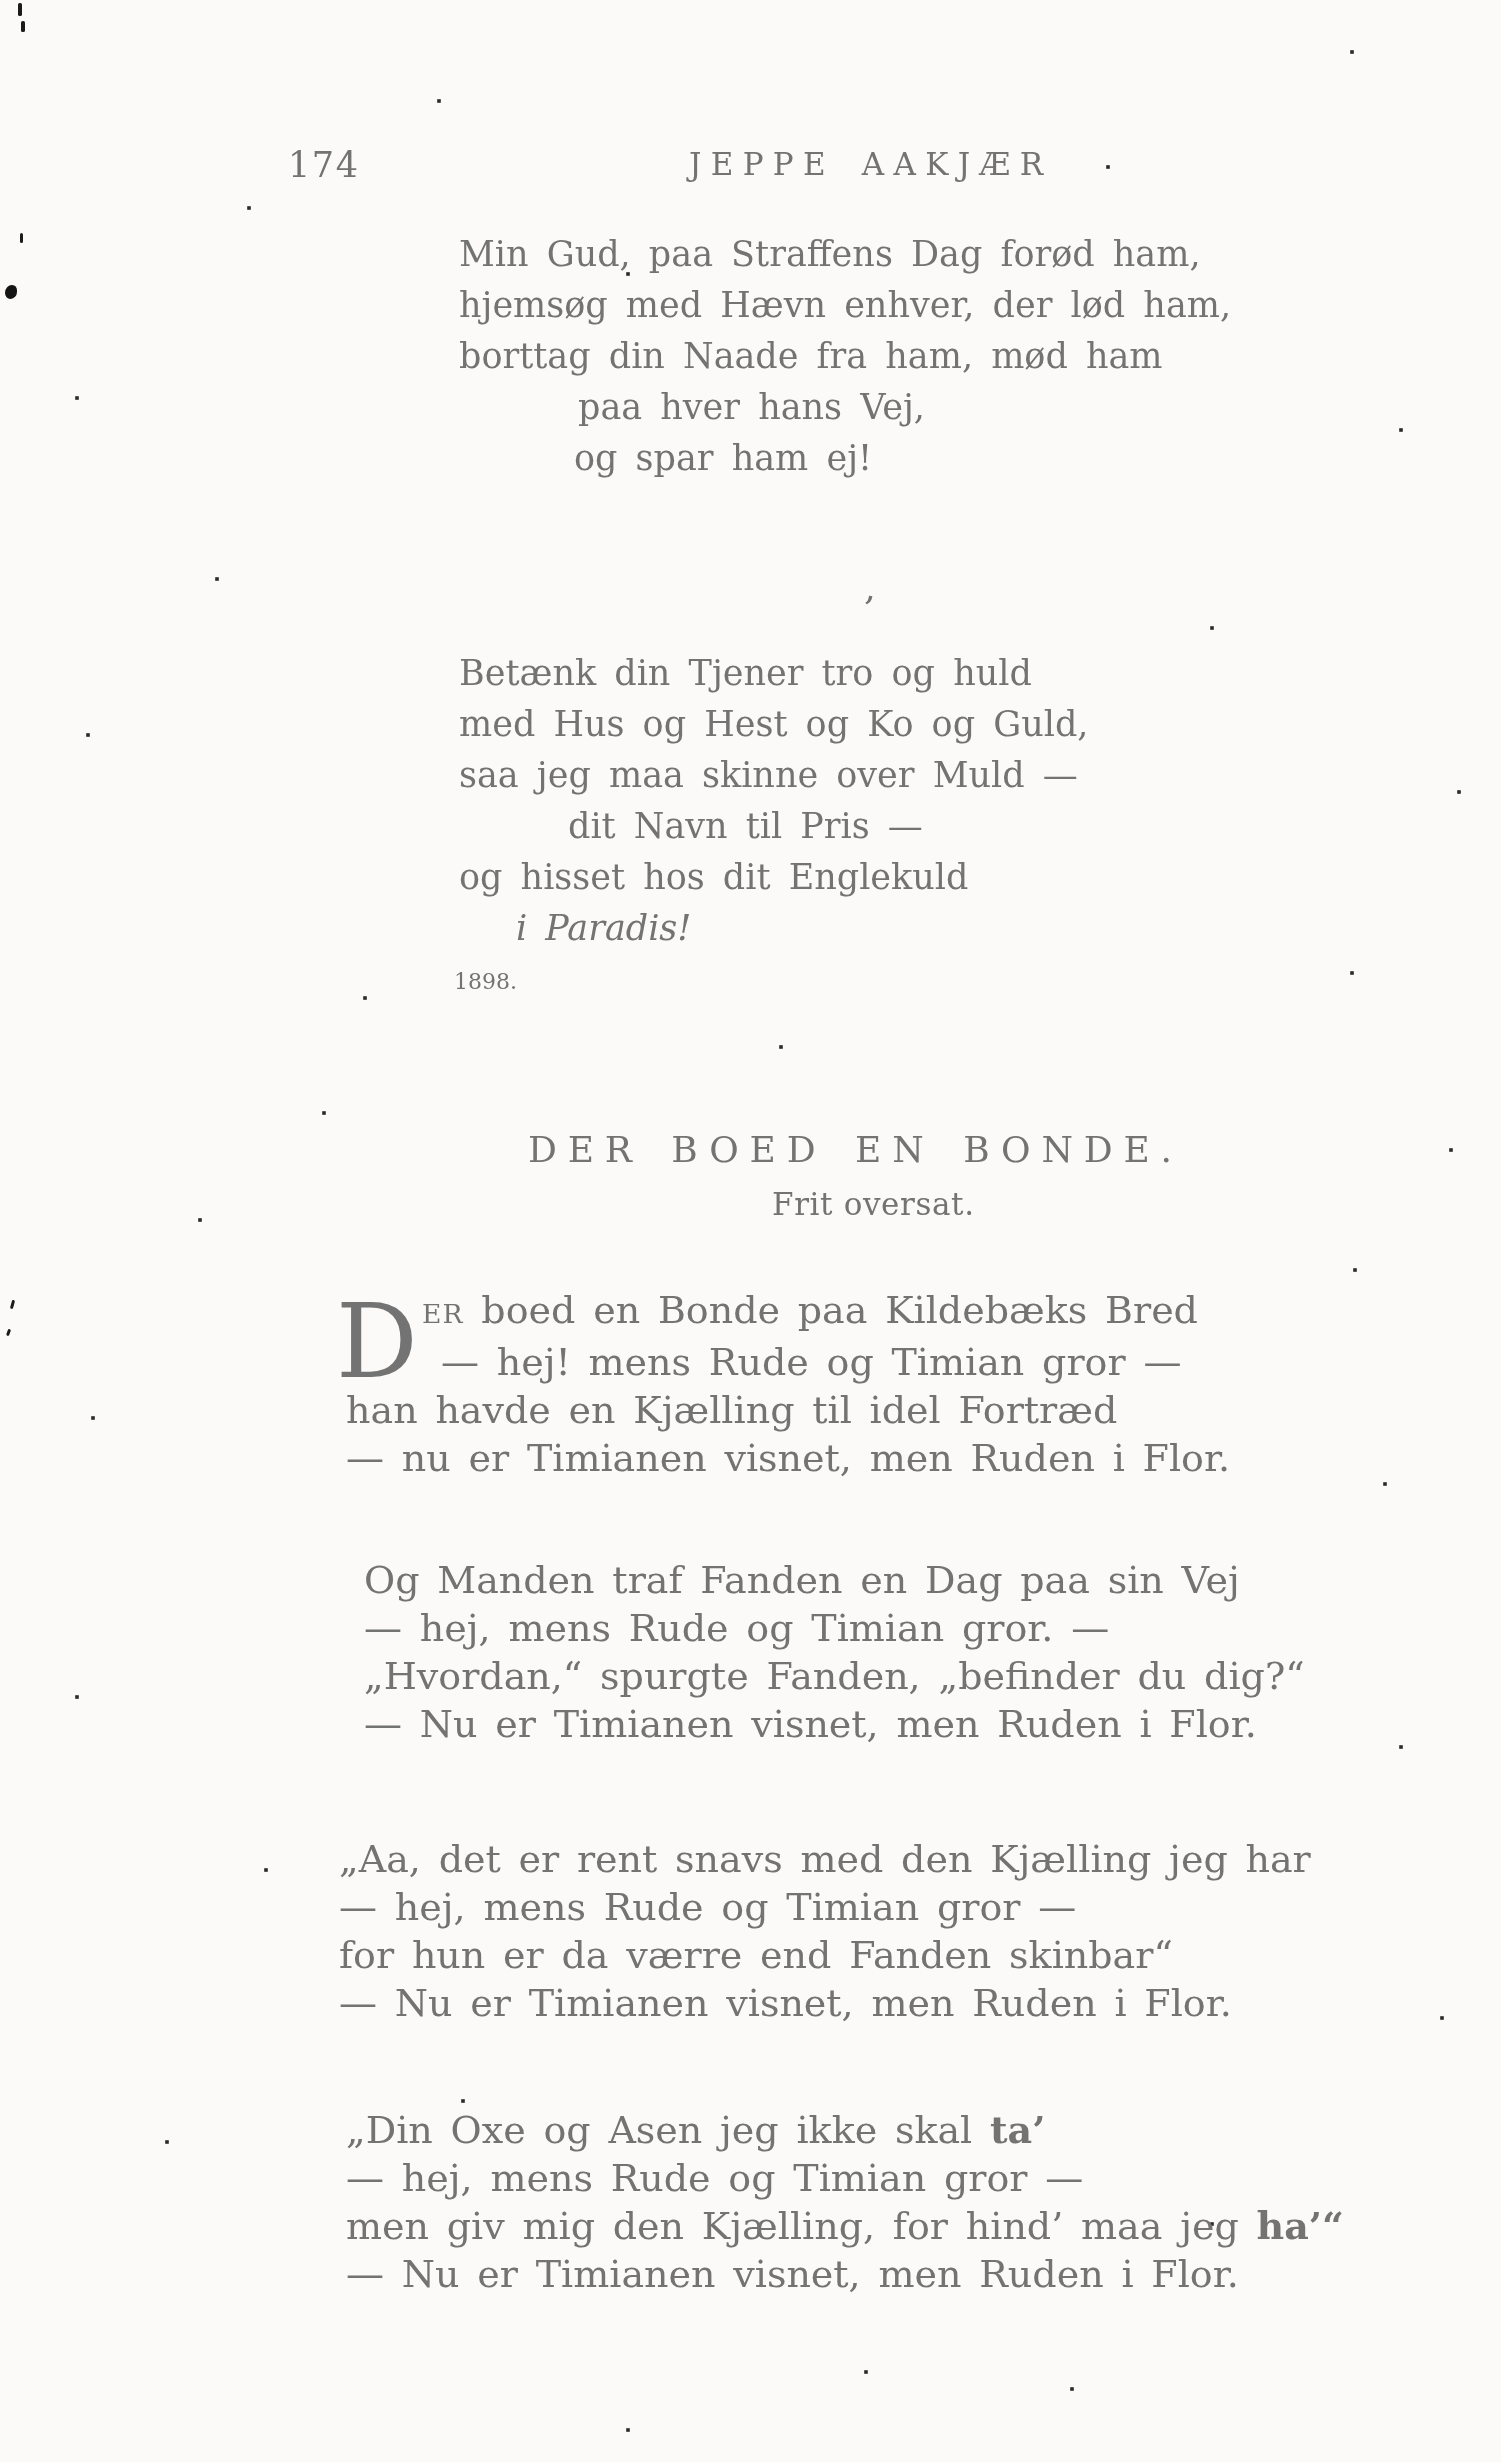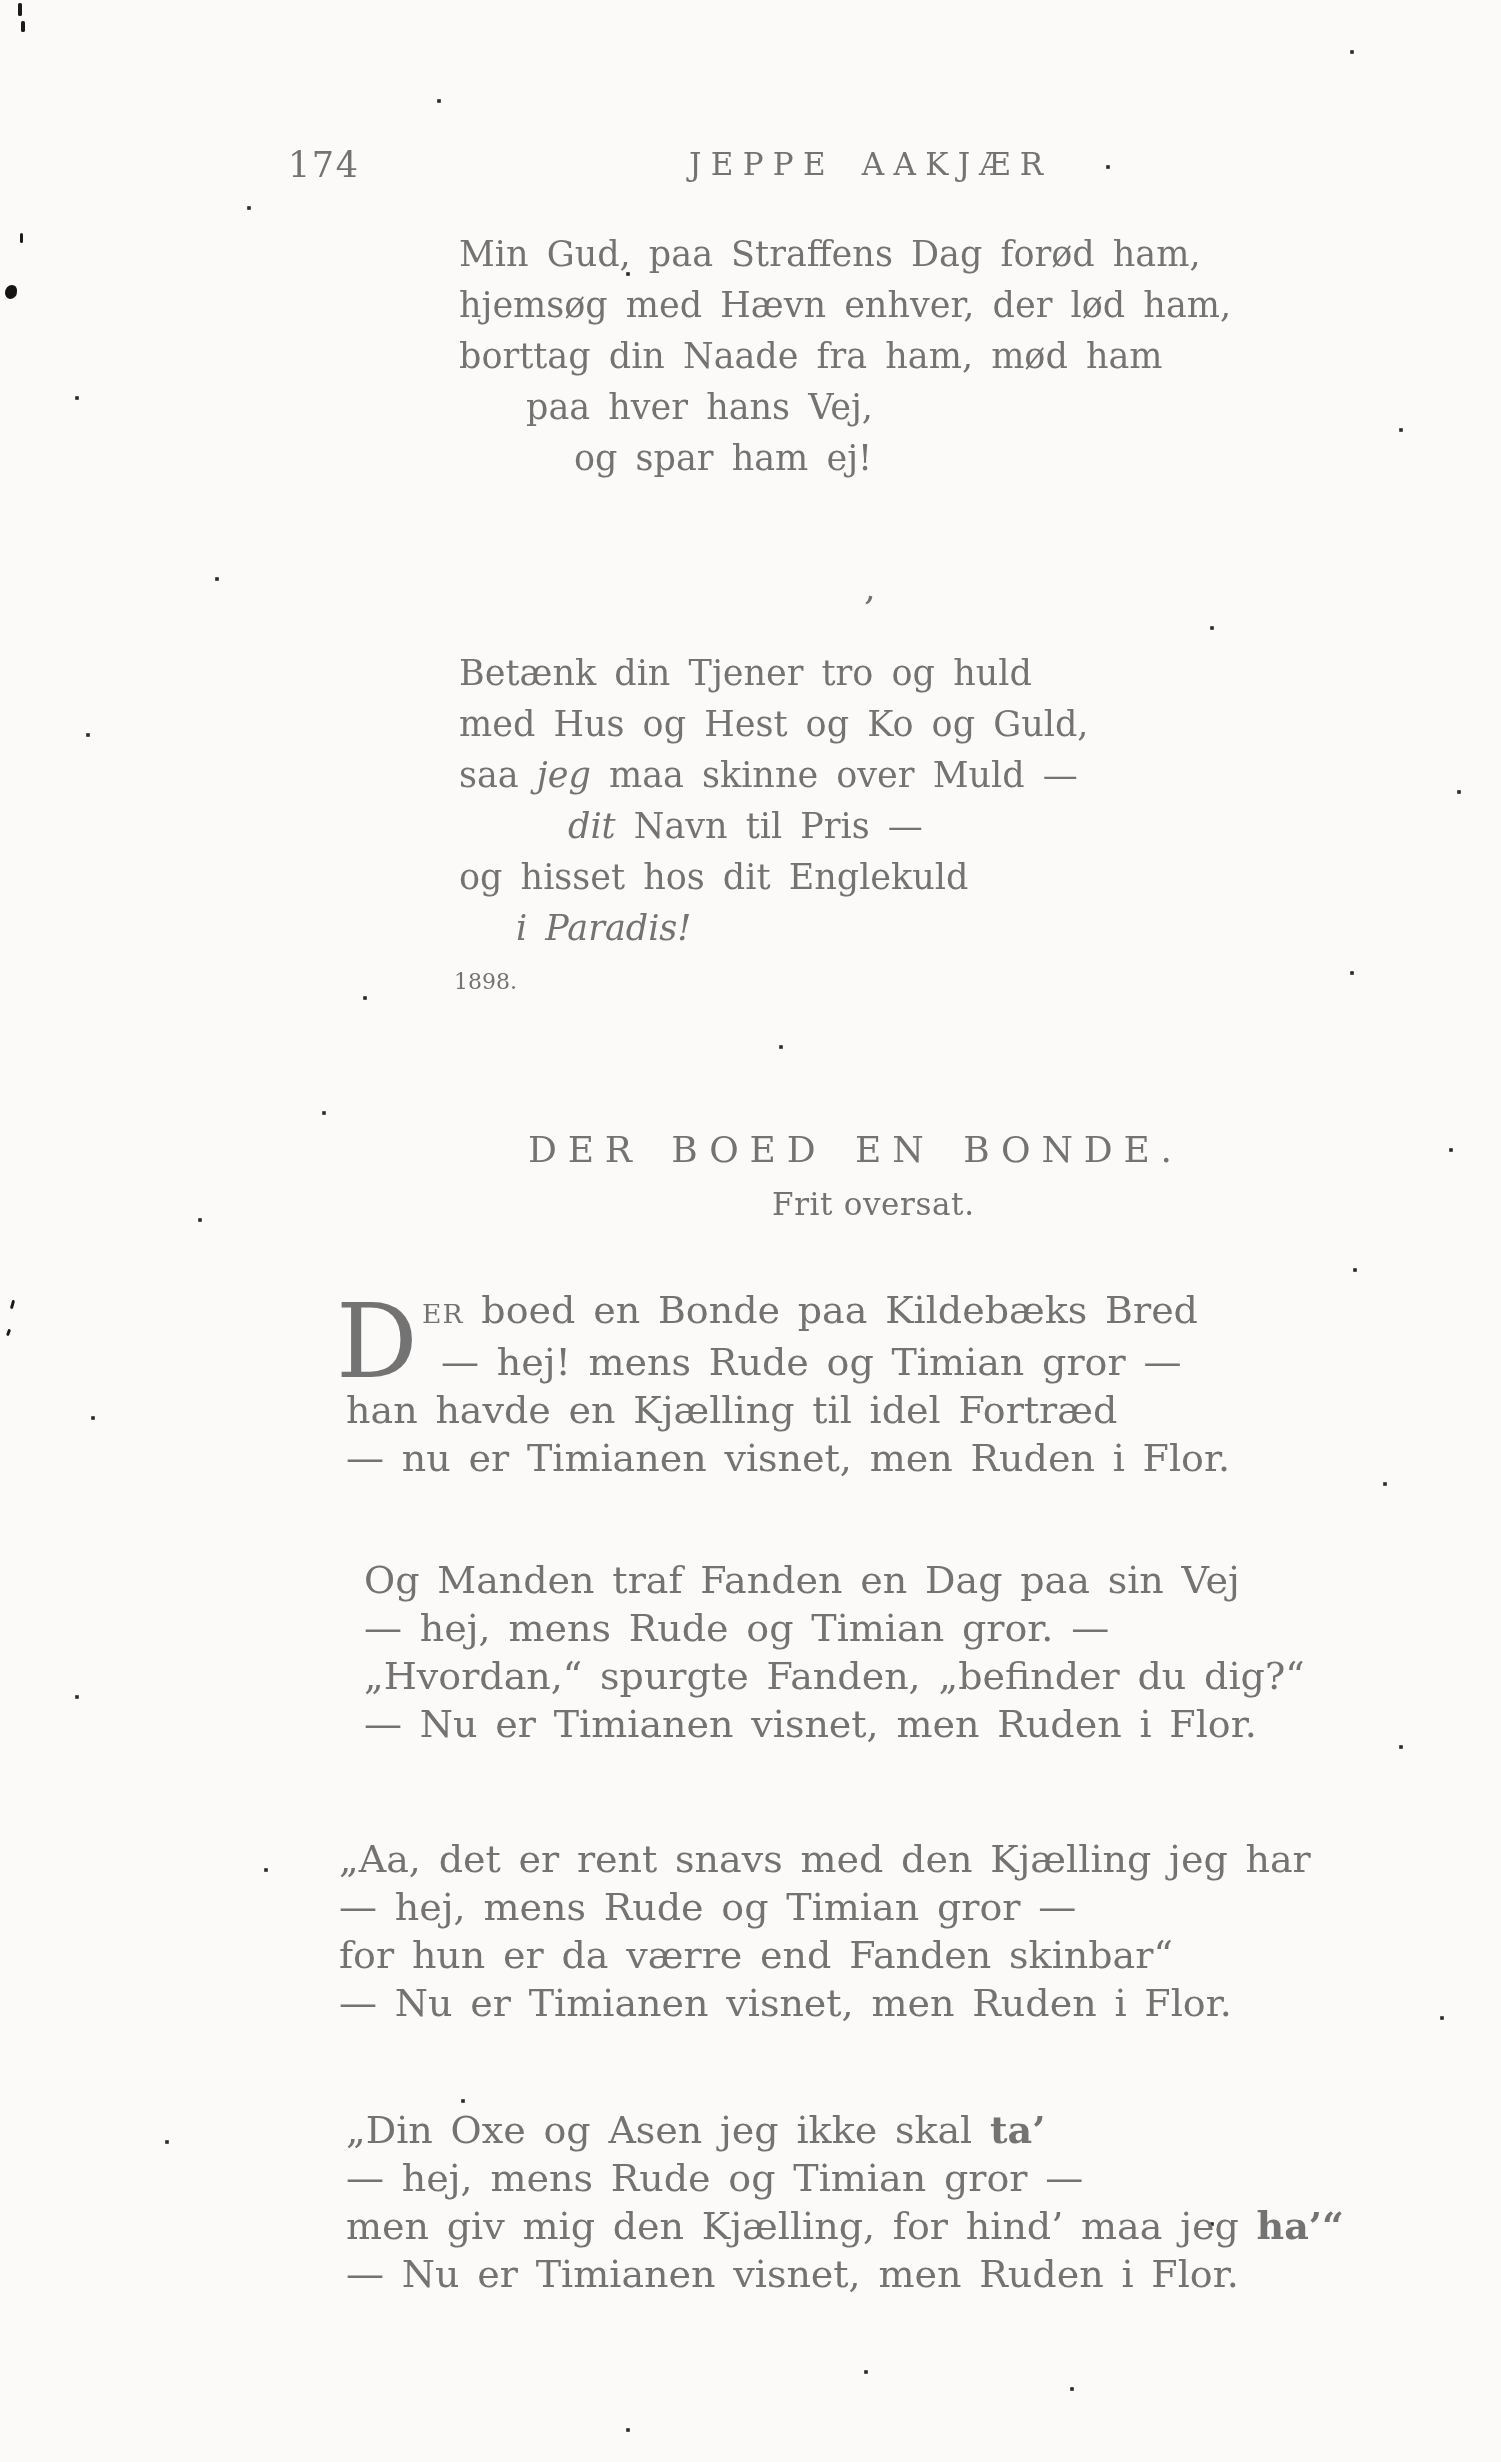--- a/index.html
+++ b/index.html
@@ -18,25 +18,25 @@
   }
   .running-title{
     position:absolute;left:689px;top:146px;
     font-size:31px;letter-spacing:0.30em;word-spacing:0.25em;
     white-space:nowrap;
   }
   
   .poem1{font-size:35px;line-height:51px;word-spacing:0.20em;white-space:nowrap;}
   .stanzaA{position:absolute;left:459px;top:229px;}
   .stanzaB{position:absolute;left:459px;top:648px;}
-  .poem1 .ind1{margin-left:67px;}
+  .poem1 .ind1{margin-left:119px;}
   .poem1 .ind2{margin-left:115px;}
   .poem1 .ind3{margin-left:109px;}
   .poem1 .ind4{margin-left:57px;font-style:italic;}
-  .em-it{font-style:italic;}
+  .em-it{}
   .stray-apostrophe{
     position:absolute;left:862px;top:589px;
     font-size:36px;transform:rotate(8deg);
   }
   .year{
     position:absolute;left:454px;top:969px;
     font-size:22px;
   }
   
   .section-title{

